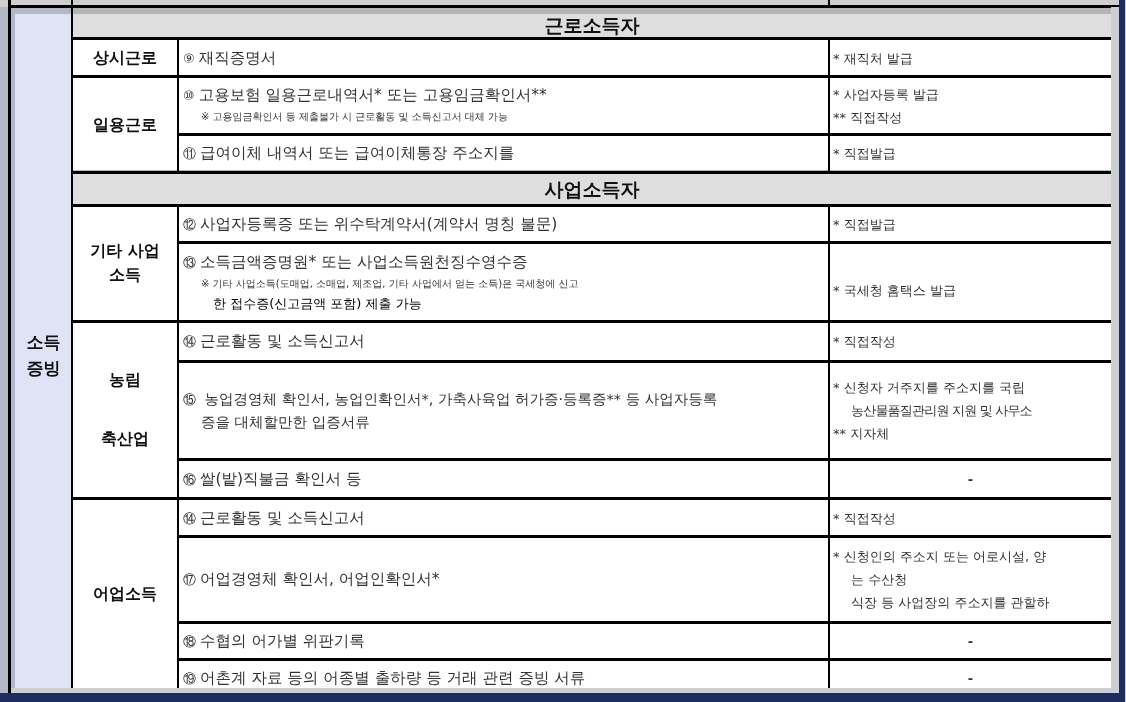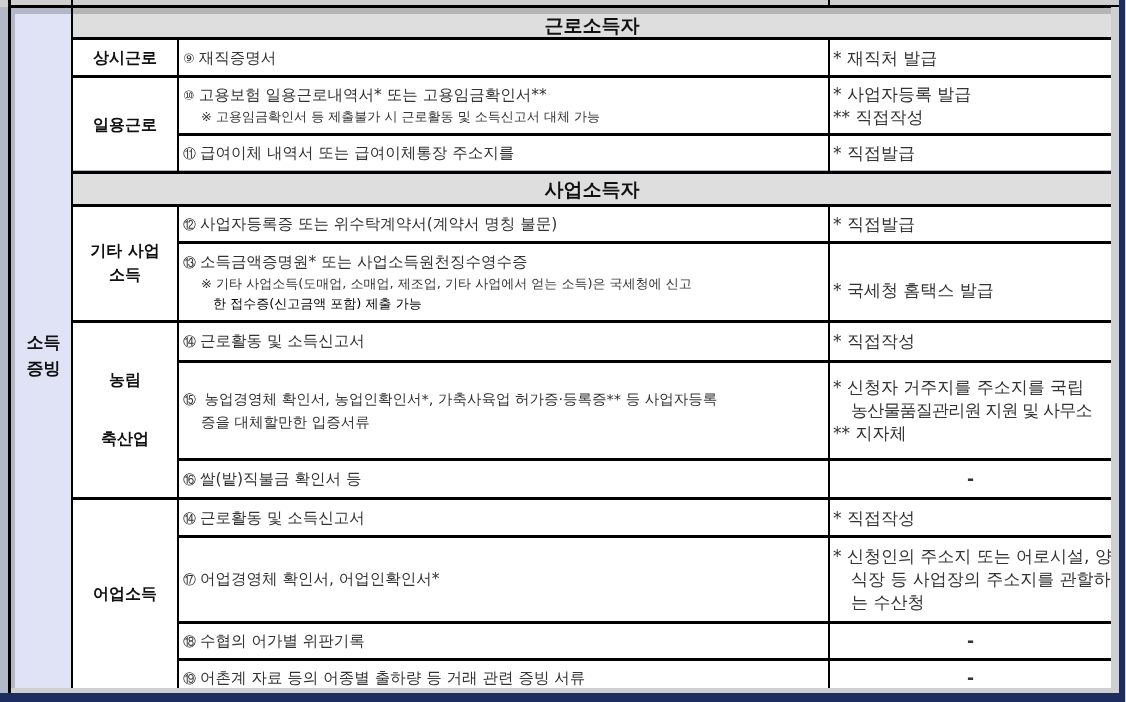--- a/index.html
+++ b/index.html
@@ -36,25 +36,25 @@
   }
   .side-label {
     font-weight:bold; font-size:17px; color:#111; text-align:center;
     display:flex; flex-direction:column; align-items:center; justify-content:center; line-height:26px;
   }
   .doc {
     font-size:15.5px; color:#333; padding-left:4px;
     display:flex; flex-direction:column; justify-content:center; line-height:22px; white-space:nowrap;
   }
   .doc .num { font-size:13px; margin-right:4px; }
-  .doc .note { font-size:13px; color:#333; padding-left:18px; line-height:20px; }
+  .doc .note { font-size:10px; color:#333; padding-left:18px; line-height:20px; }
   .doc .note2 { font-size:13px; color:#000000; padding-left:30px; line-height:20px; }
   .doc .cont { padding-left:18px; }
   .iss {
-    font-size:17px; color:#333; padding-left:3px;
+    font-size:13px; color:#333; padding-left:3px;
     display:flex; flex-direction:column; justify-content:center; line-height:23px; white-space:nowrap; overflow:hidden;
   }
   .iss .ind { padding-left:18px; }
   .iss .ind-tight { padding-left:18px; letter-spacing:-0.8px; }
   .iss.center { align-items:center; padding-left:0; font-weight:bold; }
 </style>
 </head>
 <body>
 
 <div class="abs" id="left-outer"></div>
@@ -176,22 +176,22 @@
 </div>
 <div class="abs iss" style="left:830px;top:500px;width:281px;height:36px;">
   <span>* 직접작성</span>
 </div>
 <div class="abs hline" style="left:177px;top:535px;width:934px;"></div>
 <div class="abs doc" style="left:179px;top:538px;width:648px;height:83px;">
   <div><span class="num">⑰</span><span>어업경영체 확인서, 어업인확인서*</span></div>
 </div>
 <div class="abs iss" style="left:830px;top:538px;width:281px;height:83px;">
   <span>* 신청인의 주소지 또는 어로시설, 양</span>
+  <span class="ind">는 수산청</span>
   <span class="ind">식장 등 사업장의 주소지를 관할하</span>
-  <span class="ind">는 수산청</span>
 </div>
 <div class="abs hline" style="left:177px;top:621px;width:934px;"></div>
 <div class="abs doc" style="left:179px;top:624px;width:648px;height:34px;">
   <div><span class="num">⑱</span><span>수협의 어가별 위판기록</span></div>
 </div>
 <div class="abs iss center" style="left:830px;top:624px;width:281px;height:34px;">
   <span>-</span>
 </div>
 <div class="abs hline" style="left:177px;top:658px;width:934px;"></div>
 <div class="abs doc" style="left:179px;top:661px;width:548px;height:34px;">

